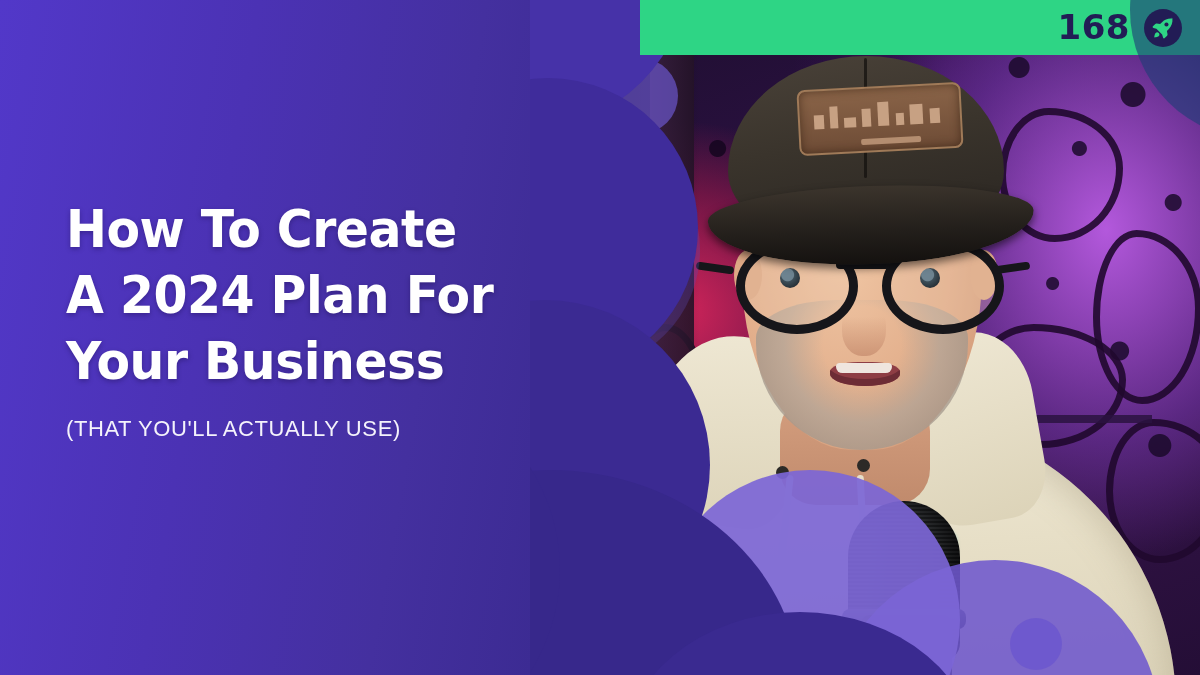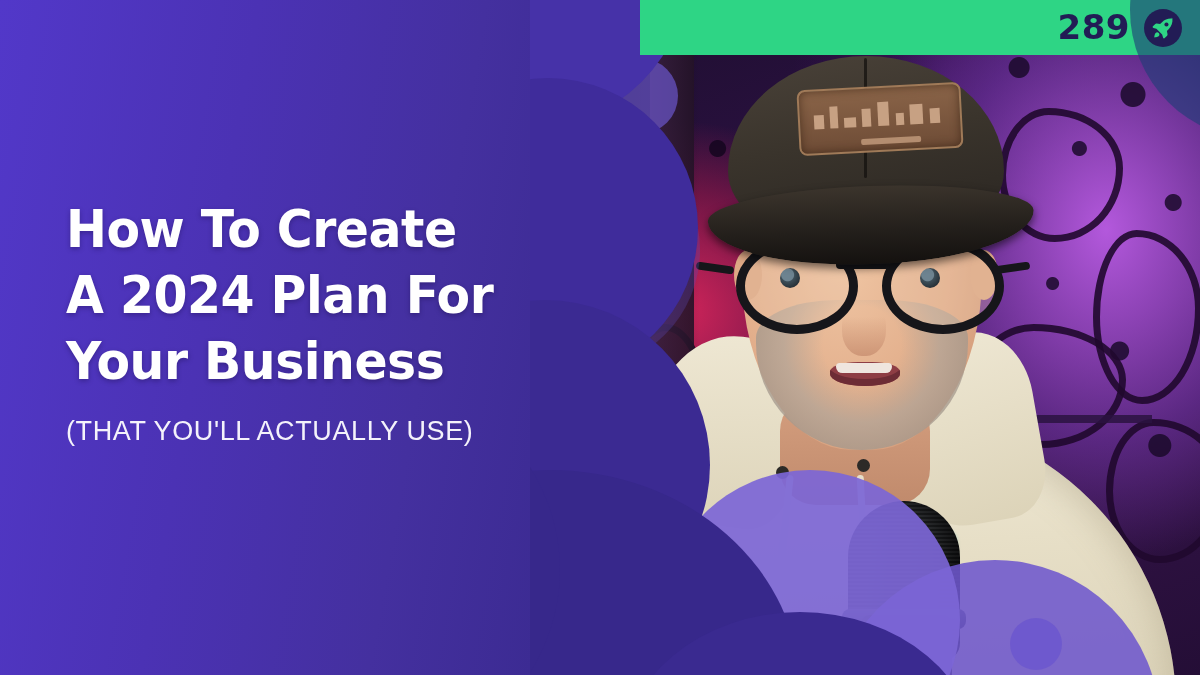--- a/index.html
+++ b/index.html
@@ -319,21 +319,21 @@
     transform: scaleX(0.94);
     transform-origin: left center;
     text-shadow: 0 2px 6px rgba(20,8,60,.35);
     margin: 0;
   }
   .title .ln { display: block; white-space: nowrap; }
   .subtitle {
     margin-top: 22px;
     color: #f4f2fb;
     font-family: "Liberation Sans", sans-serif;
-    font-size: 27px;
+    font-size: 22px;
     font-weight: normal;
     letter-spacing: .6px;
     white-space: nowrap;
   }
 </style>
 </head>
 <body>
 
 <div class="stage">
 
@@ -426,21 +426,21 @@
   <div class="scallop scallop-solid" style="left:300px; top:470px;  width:500px; height:440px; background:#37288b;"></div>
   <div class="scallop scallop-solid" style="left:-60px; top:330px;  width:620px; height:480px; background:#37288b;"></div>
   <div class="scallop scallop-solid" style="left:620px; top:612px;  width:360px; height:300px; background:#3a2a90;"></div>
 
   <div style="position:absolute;left:0;top:0;width:530px;height:675px;
               background:linear-gradient(100deg,#5238c9 0%,#4b32b4 40%,#44309f 75%,#3c2b93 100%);"></div>
 
   <div class="green-bar">
     <div class="bar-circle-tint"></div>
     <div class="badge">
-      <span class="badge-count">289</span>
+      <span class="badge-count">168</span>
       <span class="rocket-badge">
         <svg width="26" height="26" viewBox="0 0 24 24" aria-hidden="true">
           <path d="M20.5 3.3c-3.6-.4-7 .9-9.4 3.3L9.3 8.4l-3.1-.6c-.5-.1-1 .1-1.3.4l-2.2 2.2c-.5.5-.3 1.3.4 1.5l2.8.9 5.3 5.3.9 2.8c.2.7 1 .9 1.5.4l2.2-2.2c.3-.3.5-.8.4-1.3l-.6-3.1 1.8-1.8c2.4-2.4 3.7-5.8 3.3-9.4-.1-.6-.6-1.1-1.2-1.2z" fill="#2ed585"></path>
           <circle cx="15.2" cy="8.8" r="1.9" fill="#221c55"></circle>
           <path d="M5.2 16.5c-1.1 1.1-1.3 4.2-1.3 4.2s3.1-.2 4.2-1.3c.8-.8.8-2 0-2.9-.9-.8-2.1-.8-2.9 0z" fill="#2ed585"></path>
         </svg>
       </span>
     </div>
   </div>
 

